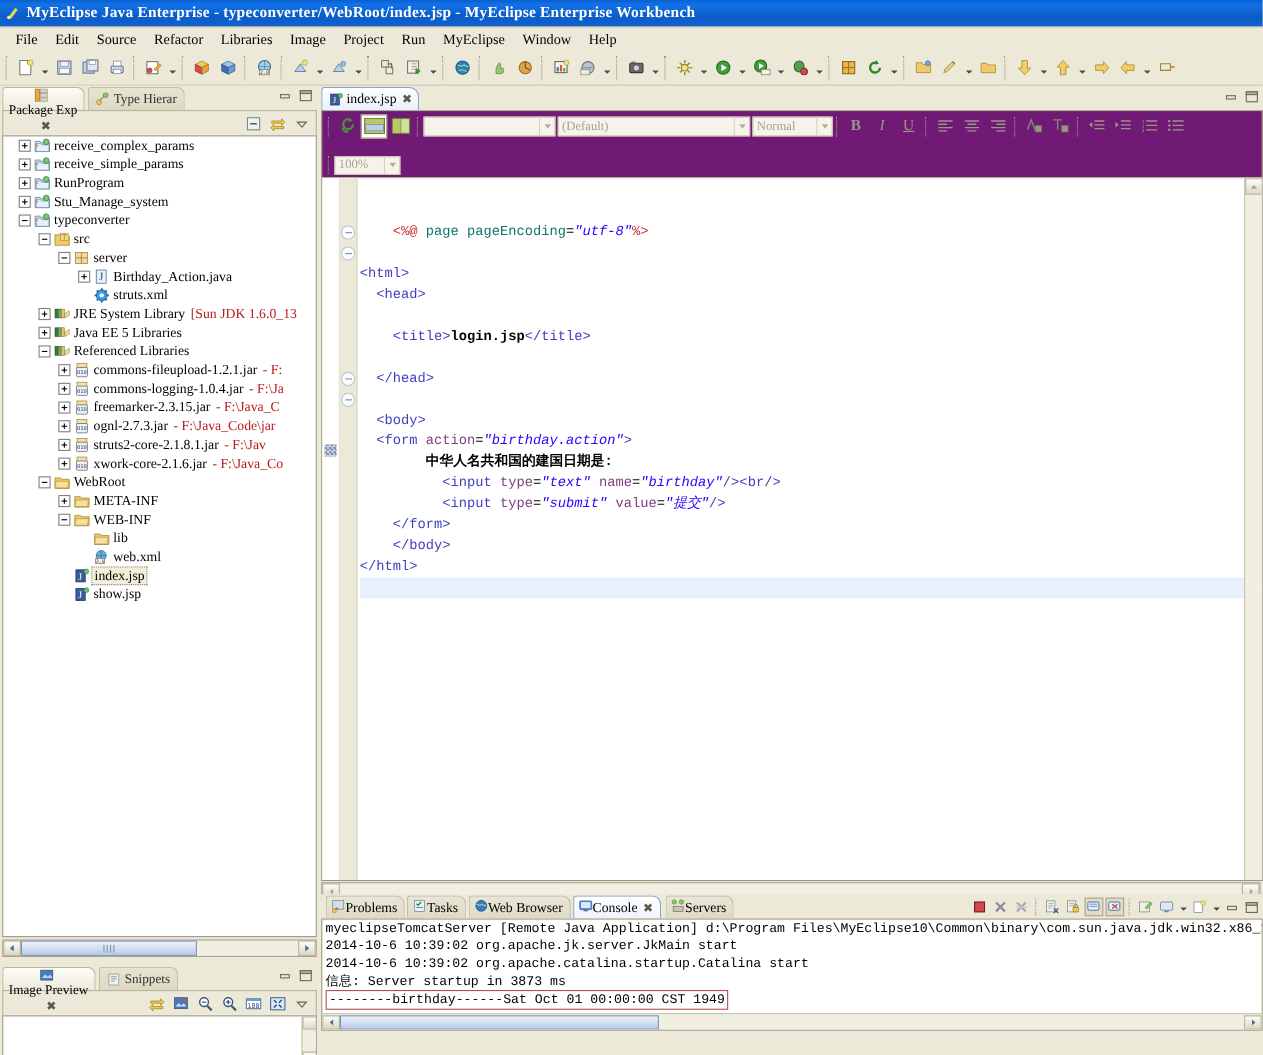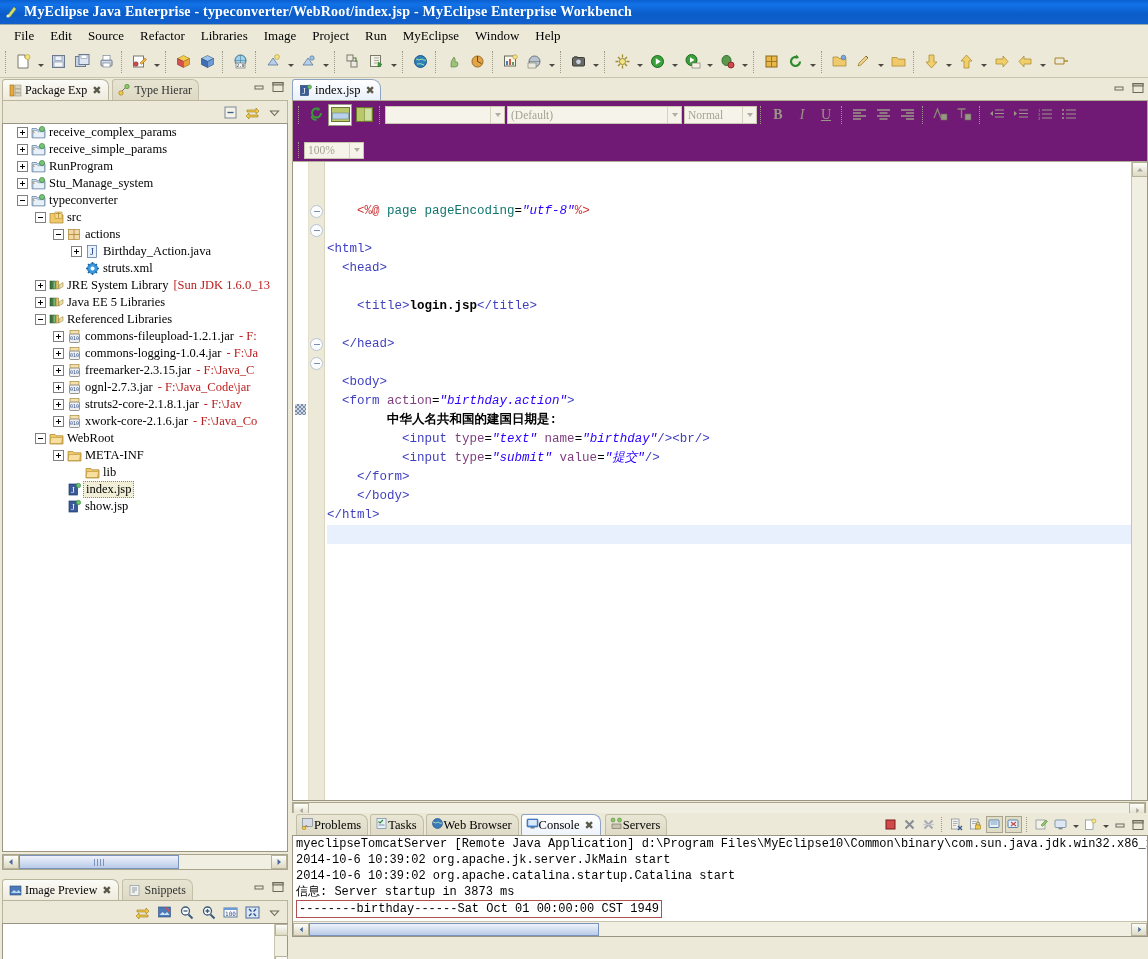--- a/index.html
+++ b/index.html
@@ -99,20 +99,21 @@
     font-family: "Liberation Serif", serif;
     background: #ece9d8;
     border: 1px solid transparent;
     white-space: nowrap;
     position: relative;
   }
   .vtab.active {
     background: linear-gradient(180deg,#fbfbf7,#eeebdd);
     border: 1px solid #b9b49c; border-bottom: none;
     border-radius: 3px 7px 0 0;
+    flex-direction: column;
   }
   .vtab.inactive {
     background: linear-gradient(180deg,#e7e4d2,#ddd9c4);
     border: 1px solid #c4bfa8; border-bottom: none;
     border-radius: 3px 7px 0 0;
     color:#333;
   }
   .vtab .tico { width:14px; height:14px; margin-right:3px; display:flex; align-items:center; justify-content:center;}
   .tab-x { margin-left: 5px; font-size: 11px; color:#5a5a4a; font-family:"Liberation Sans",sans-serif; }
 
@@ -697,21 +698,21 @@
             </div>
             <div class="treerow">
               <span class="spacer" style="width: 48px;"></span>
               <span class="expander"></span>
               <span class="nodeicon">
                 <svg width="15" height="15" viewBox="0 0 15 15">
                   <rect x="1.5" y="2.5" width="11" height="10" fill="#f2d8a8" stroke="#a8842a" stroke-width="0.7"></rect>
                   <path d="M1.5 7.5h11M7 2.5v10" stroke="#a8842a" stroke-width="0.8"></path>
                 </svg>
               </span>
-              <span class="nodelabel">actions</span>
+              <span class="nodelabel">server</span>
             </div>
             <div class="treerow">
               <span class="spacer" style="width: 66px;"></span>
               <span class="expander plus"></span>
               <span class="nodeicon">
                 <svg width="15" height="15" viewBox="0 0 15 15">
                   <rect x="2.5" y="1.5" width="9" height="12" fill="#e8f0fa" stroke="#4a6a9a" stroke-width="0.7"></rect>
                   <text x="7" y="11" font-size="10" text-anchor="middle" fill="#2a4a8a" font-family="serif">J</text>
                 </svg>
               </span>
@@ -863,29 +864,53 @@
               <span class="expander plus"></span>
               <span class="nodeicon">
                 <svg width="15" height="15" viewBox="0 0 15 15">
                   <path d="M1 3.5h5l1 1.3H14v8.2H1z" fill="#f0c96a" stroke="#a8842a" stroke-width="0.7"></path>
                   <path d="M2 6.5h11.5l-1 6H1z" fill="#f8dfa0" stroke="#a8842a" stroke-width="0.5"></path>
                 </svg>
               </span>
               <span class="nodelabel">META-INF</span>
             </div>
             <div class="treerow">
+              <span class="spacer" style="width: 48px;"></span>
+              <span class="expander"></span>
+              <span class="nodeicon">
+                <svg width="15" height="15" viewBox="0 0 15 15">
+                  <path d="M1 3.5h5l1 1.3H14v8.2H1z" fill="#f0c96a" stroke="#a8842a" stroke-width="0.7"></path>
+                  <path d="M2 6.5h11.5l-1 6H1z" fill="#f8dfa0" stroke="#a8842a" stroke-width="0.5"></path>
+                </svg>
+              </span>
+              <span class="nodelabel">WEB-INF</span>
+            </div>
+            <div class="treerow">
               <span class="spacer" style="width: 66px;"></span>
               <span class="spacer" style="width: 13px;"></span>
               <span class="nodeicon">
                 <svg width="15" height="15" viewBox="0 0 15 15">
                   <path d="M1 3.5h5l1 1.3H14v8.2H1z" fill="#f0c96a" stroke="#a8842a" stroke-width="0.7"></path>
                   <path d="M2 6.5h11.5l-1 6H1z" fill="#f8dfa0" stroke="#a8842a" stroke-width="0.5"></path>
                 </svg>
               </span>
               <span class="nodelabel">lib</span>
+            </div>
+            <div class="treerow">
+              <span class="spacer" style="width: 66px;"></span>
+              <span class="spacer" style="width: 13px;"></span>
+              <span class="nodeicon">
+                <svg width="15" height="15" viewBox="0 0 15 15">
+                  <circle cx="7" cy="6" r="4.5" fill="#6aaee0" stroke="#2a6a9a" stroke-width="0.7"></circle>
+                  <path d="M2.5 6h9M7 1.5v9" stroke="#2a6a9a" stroke-width="0.6" fill="none"></path>
+                  <rect x="2" y="8.5" width="8" height="5" fill="#f4f2e6" stroke="#6a6a5a" stroke-width="0.6"></rect>
+                  <text x="6" y="12.7" font-size="4.2" text-anchor="middle" fill="#333" font-family="monospace">2.5</text>
+                </svg>
+              </span>
+              <span class="nodelabel">web.xml</span>
             </div>
             <div class="treerow">
               <span class="spacer" style="width: 48px;"></span>
               <span class="spacer" style="width: 13px;"></span>
               <span class="nodeicon">
                 <svg width="15" height="15" viewBox="0 0 15 15">
                   <rect x="2" y="2" width="8.5" height="11" fill="#3a5a9a" stroke="#1a3a6a" stroke-width="0.7"></rect>
                   <text x="6" y="11" font-size="9" text-anchor="middle" fill="#fff" font-family="serif">J</text>
                   <circle cx="11.5" cy="3.5" r="2.2" fill="#6ac46a" stroke="#2a7a2a" stroke-width="0.5"></circle>
                 </svg>

